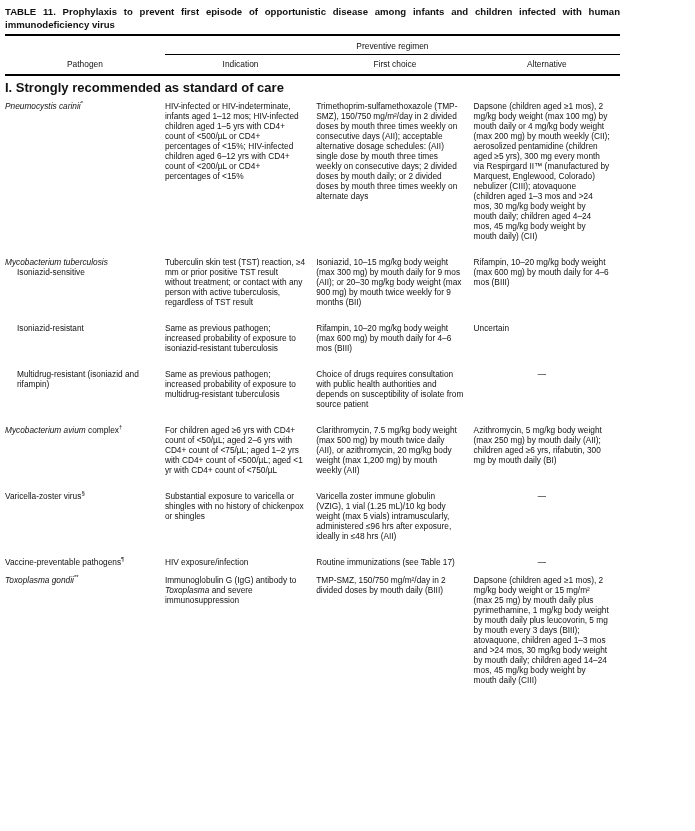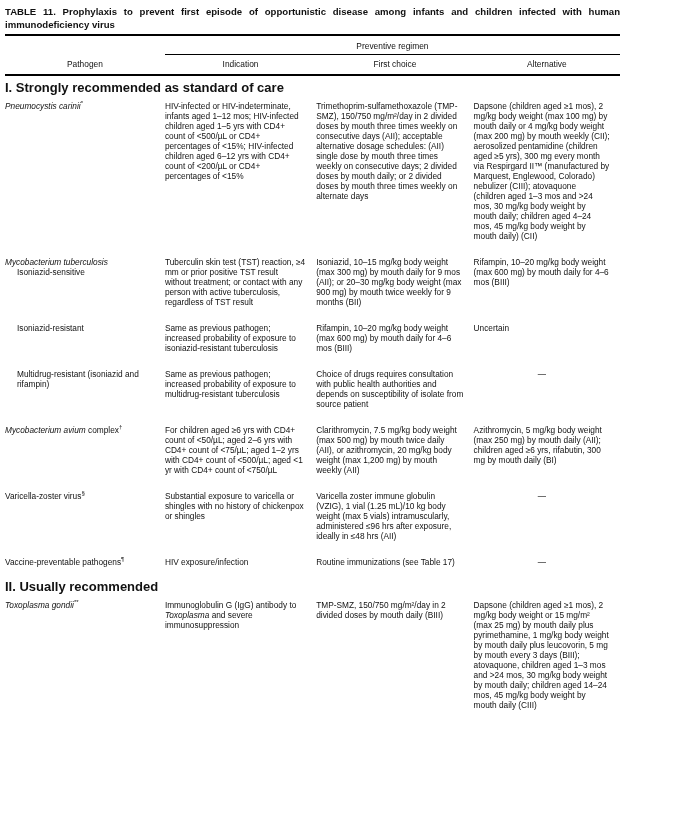--- a/index.html
+++ b/index.html
@@ -147,23 +147,20 @@
 
       <tr class="tight">
         <td class="cell">
           <div><span>Vaccine-preventable pathogens</span><sup>¶</sup></div>
         </td>
         <td class="cell">HIV exposure/infection</td>
         <td class="cell">Routine immunizations (see Table 17)</td>
         <td class="cell dash">—</td>
       </tr>
 
-      <tr>
-        <td class="section" colspan="4">II. Usually recommended</td>
-      </tr>
 
       <tr>
         <td class="cell">
           <div><span class="it">Toxoplasma gondii</span><sup>**</sup></div>
         </td>
         <td class="cell"><span>Immunoglobulin G (IgG) antibody to </span><span class="it">Toxoplasma</span><span> and severe immunosuppression</span></td>
         <td class="cell">TMP-SMZ, 150/750 mg/m²/day in 2 divided doses by mouth daily (BIII)</td>
         <td class="cell">Dapsone (children aged ≥1 mos), 2 mg/kg body weight or 15 mg/m² (max 25 mg) by mouth daily plus pyrimethamine, 1 mg/kg body weight by mouth daily plus leucovorin, 5 mg by mouth every 3 days (BIII); atovaquone, children aged 1–3 mos and &gt;24 mos, 30 mg/kg body weight by mouth daily; children aged 14–24 mos, 45 mg/kg body weight by mouth daily (CIII)</td>
       </tr>
 

